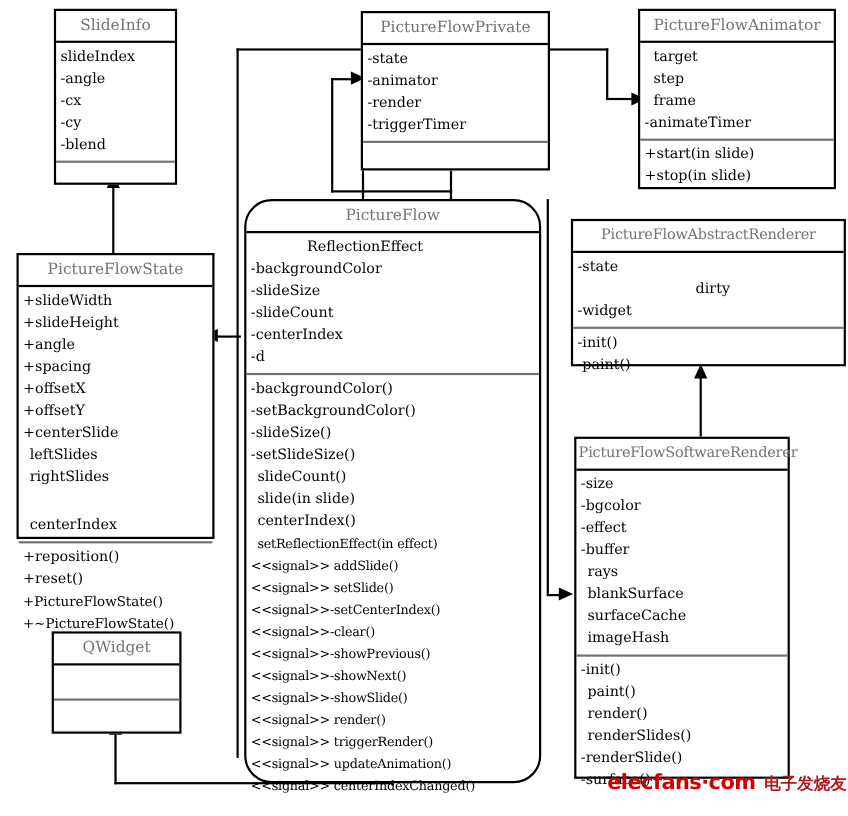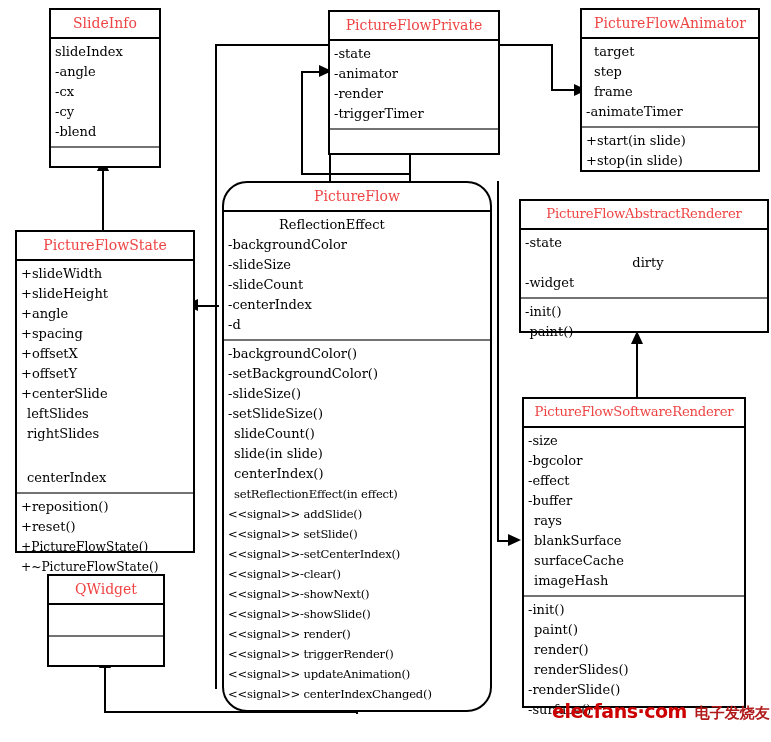--- a/index.html
+++ b/index.html
@@ -22,21 +22,21 @@
     background: #fff;
     z-index: 5;
   }
   .cls-title {
     text-align: center;
     font-size: 14px;
     line-height: 20px;
     padding: 3px 2px 4px 2px;
     border-bottom: 2px solid #000;
     white-space: nowrap;
-    color: #ef4444;
+    color: #737373;
   }
   .cls-title.tight { font-size: 13.2px; letter-spacing: -0.2px; }
   .compartment {
     padding: 3px 2px 4px 4px;
     border-bottom: 2px solid #737373;
   }
   .compartment.last { border-bottom: none; }
   .compartment.empty { height: 28px; padding: 0; }
   .member {
     font-size: 13px;
@@ -166,21 +166,21 @@
       <div class="member" style="padding-left:8px;">step</div>
       <div class="member" style="padding-left:8px;">frame</div>
       <div class="member">-animateTimer</div>
     </div>
     <div class="compartment last">
       <div class="member">+start(in slide)</div>
       <div class="member">+stop(in slide)</div>
     </div>
   </div>
 
-  <div class="umlbox" style="left:15px; top:230px; width:180px; height:323px;">
+  <div class="umlbox" style="left:15px; top:230px; width:180px; height:260px;">
     <div class="cls-title">PictureFlowState</div>
     <div class="compartment">
       <div class="member">+slideWidth</div>
       <div class="member">+slideHeight</div>
       <div class="member">+angle</div>
       <div class="member">+spacing</div>
       <div class="member">+offsetX</div>
       <div class="member">+offsetY</div>
       <div class="member">+centerSlide</div>
       <div class="member" style="padding-left:6px;">leftSlides</div>
@@ -211,20 +211,21 @@
       <div class="member">-slideSize()</div>
       <div class="member">-setSlideSize()</div>
       <div class="member" style="padding-left:6px;">slideCount()</div>
       <div class="member" style="padding-left:6px;">slide(in slide)</div>
       <div class="member" style="padding-left:6px;">centerIndex()</div>
       <div class="member xs" style="padding-left:6px;">setReflectionEffect(in effect)</div>
       <div class="member xs">&lt;&lt;signal&gt;&gt; addSlide()</div>
       <div class="member xs">&lt;&lt;signal&gt;&gt; setSlide()</div>
       <div class="member xs">&lt;&lt;signal&gt;&gt;-setCenterIndex()</div>
       <div class="member xs">&lt;&lt;signal&gt;&gt;-clear()</div>
+      <div class="member xs">&lt;&lt;signal&gt;&gt;-showPrevious()</div>
       <div class="member xs">&lt;&lt;signal&gt;&gt;-showNext()</div>
       <div class="member xs">&lt;&lt;signal&gt;&gt;-showSlide()</div>
       <div class="member xs">&lt;&lt;signal&gt;&gt; render()</div>
       <div class="member xs">&lt;&lt;signal&gt;&gt; triggerRender()</div>
       <div class="member xs">&lt;&lt;signal&gt;&gt; updateAnimation()</div>
       <div class="member xs">&lt;&lt;signal&gt;&gt; centerIndexChanged()</div>
     </div>
   </div>
 
   <div class="umlbox" style="left:519px; top:199px; width:250px; height:134px;">
@@ -233,21 +234,21 @@
       <div class="member">-state</div>
       <div class="member" style="padding-left:6px;text-align:center;">dirty</div>
       <div class="member">-widget</div>
     </div>
     <div class="compartment last">
       <div class="member">-init()</div>
       <div class="member">-paint()</div>
     </div>
   </div>
 
-  <div class="umlbox" style="left:522px; top:397px; width:224px; height:311px;">
+  <div class="umlbox" style="left:522px; top:397px; width:196px; height:311px;">
     <div class="cls-title tight">PictureFlowSoftwareRenderer</div>
     <div class="compartment">
       <div class="member">-size</div>
       <div class="member">-bgcolor</div>
       <div class="member">-effect</div>
       <div class="member">-buffer</div>
       <div class="member" style="padding-left:6px;">rays</div>
       <div class="member" style="padding-left:6px;">blankSurface</div>
       <div class="member" style="padding-left:6px;">surfaceCache</div>
       <div class="member" style="padding-left:6px;">imageHash</div>

